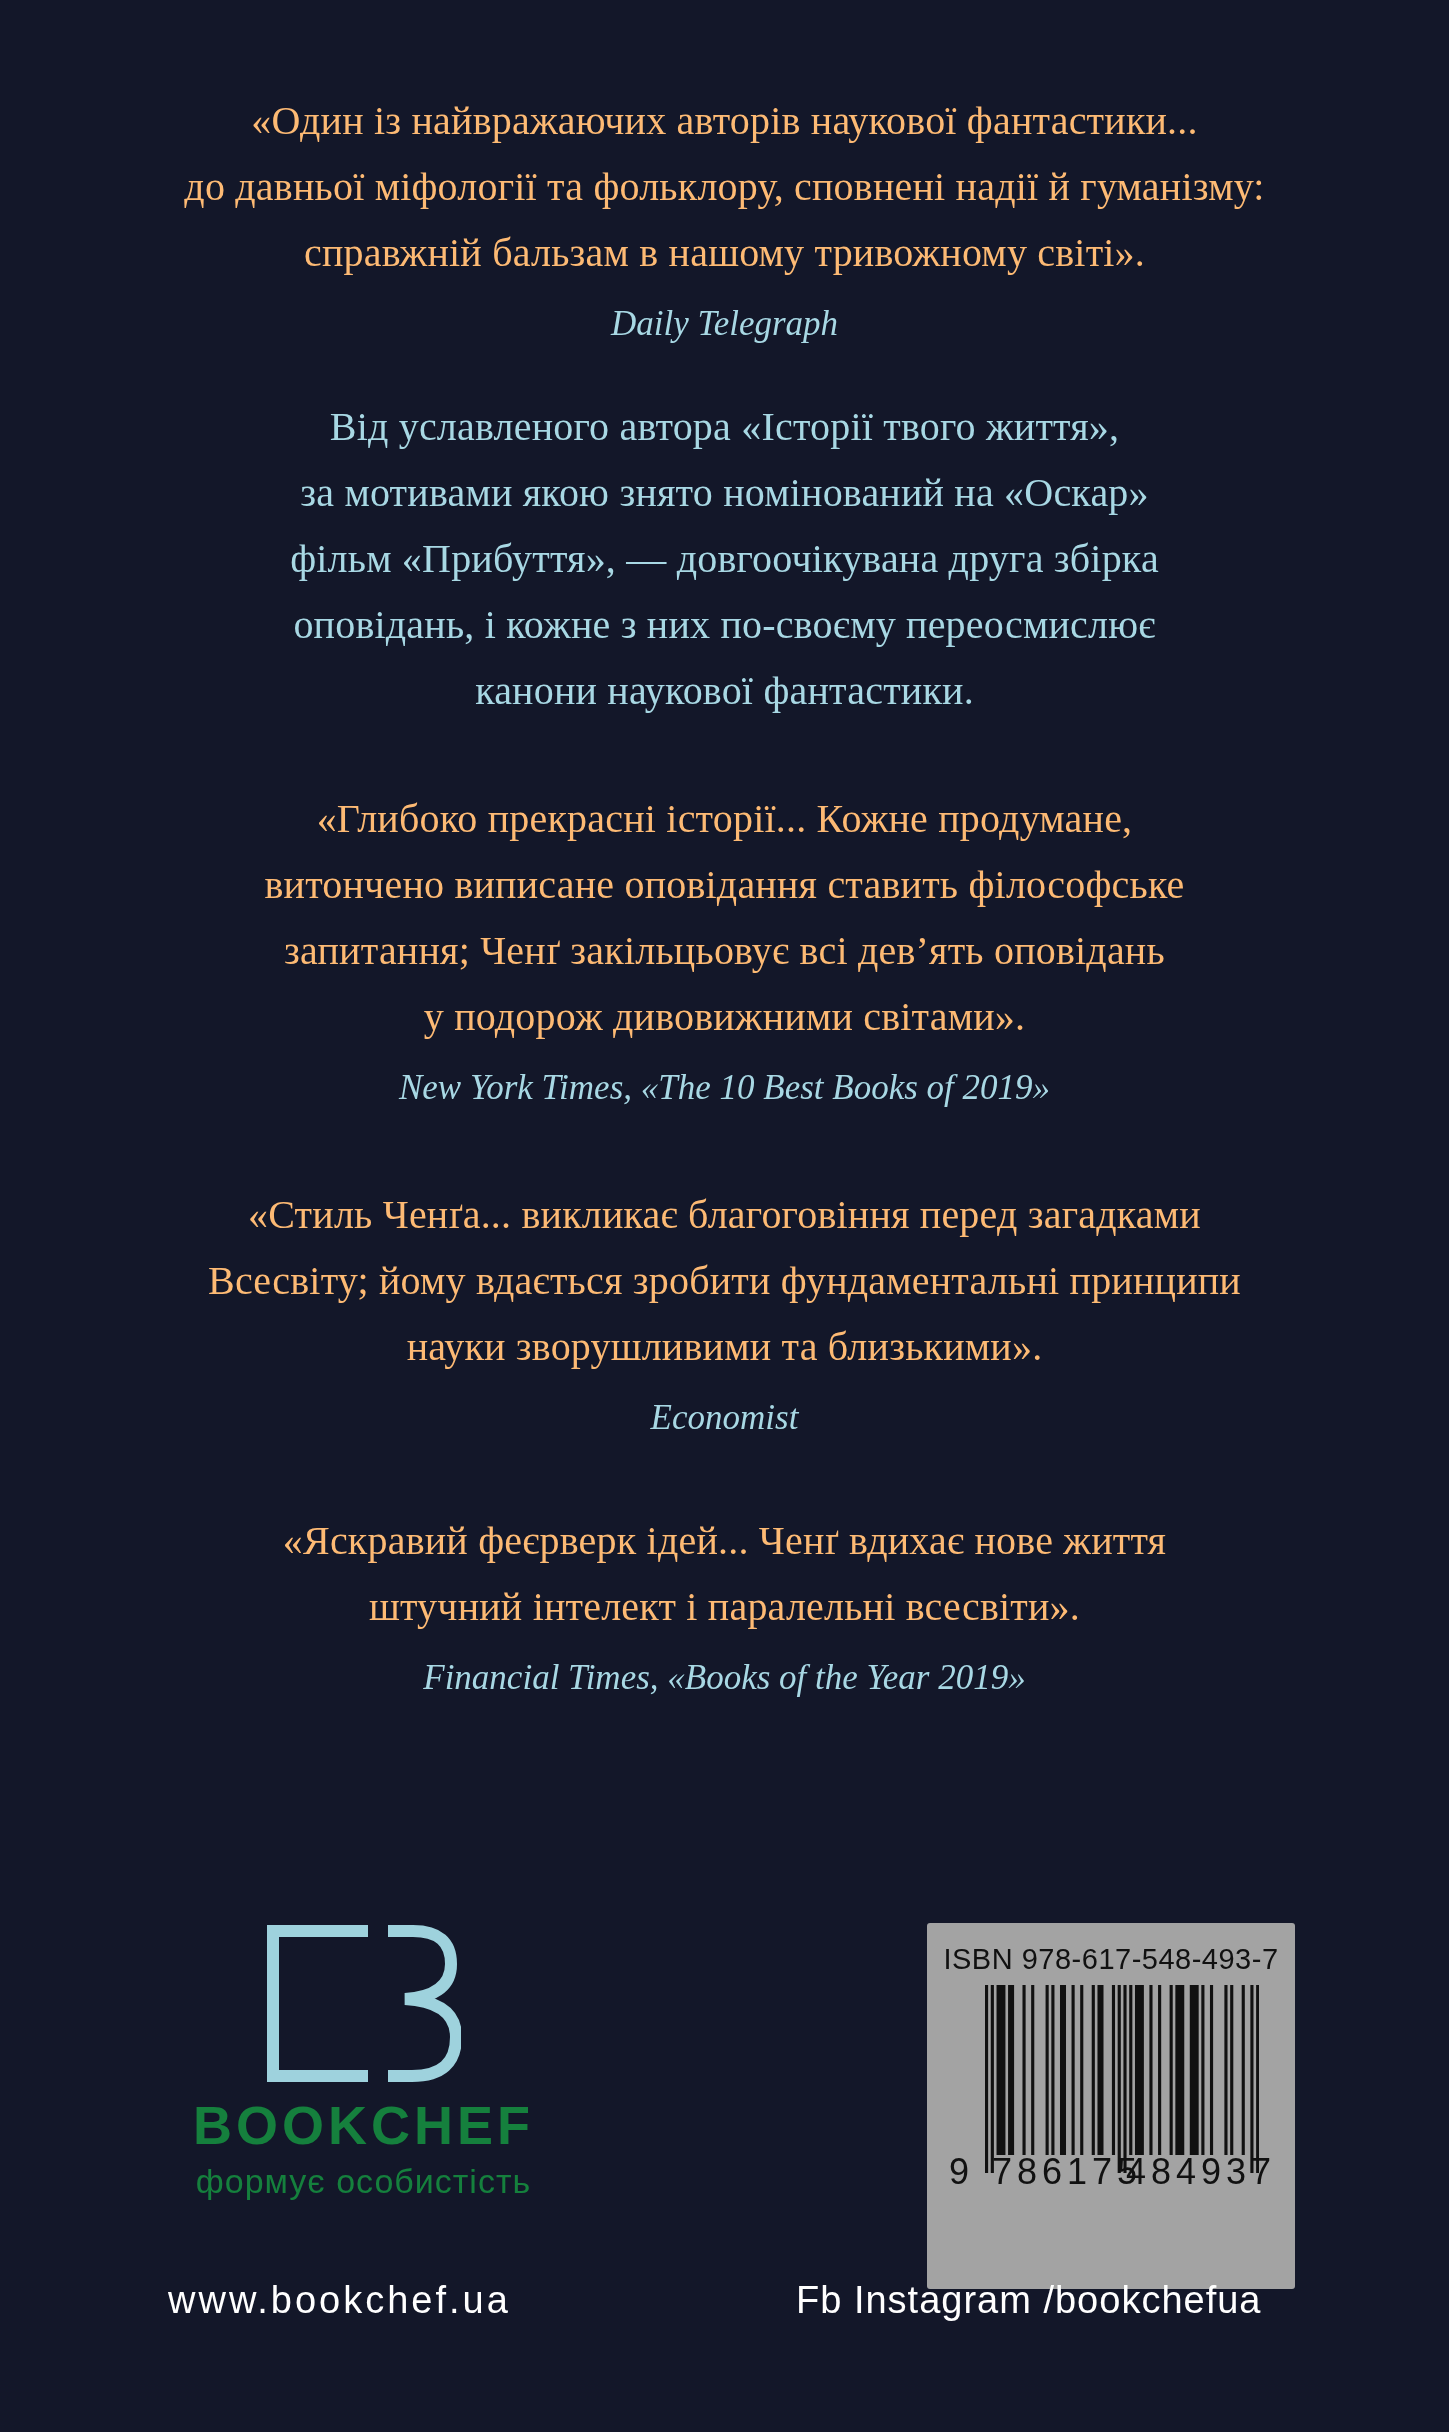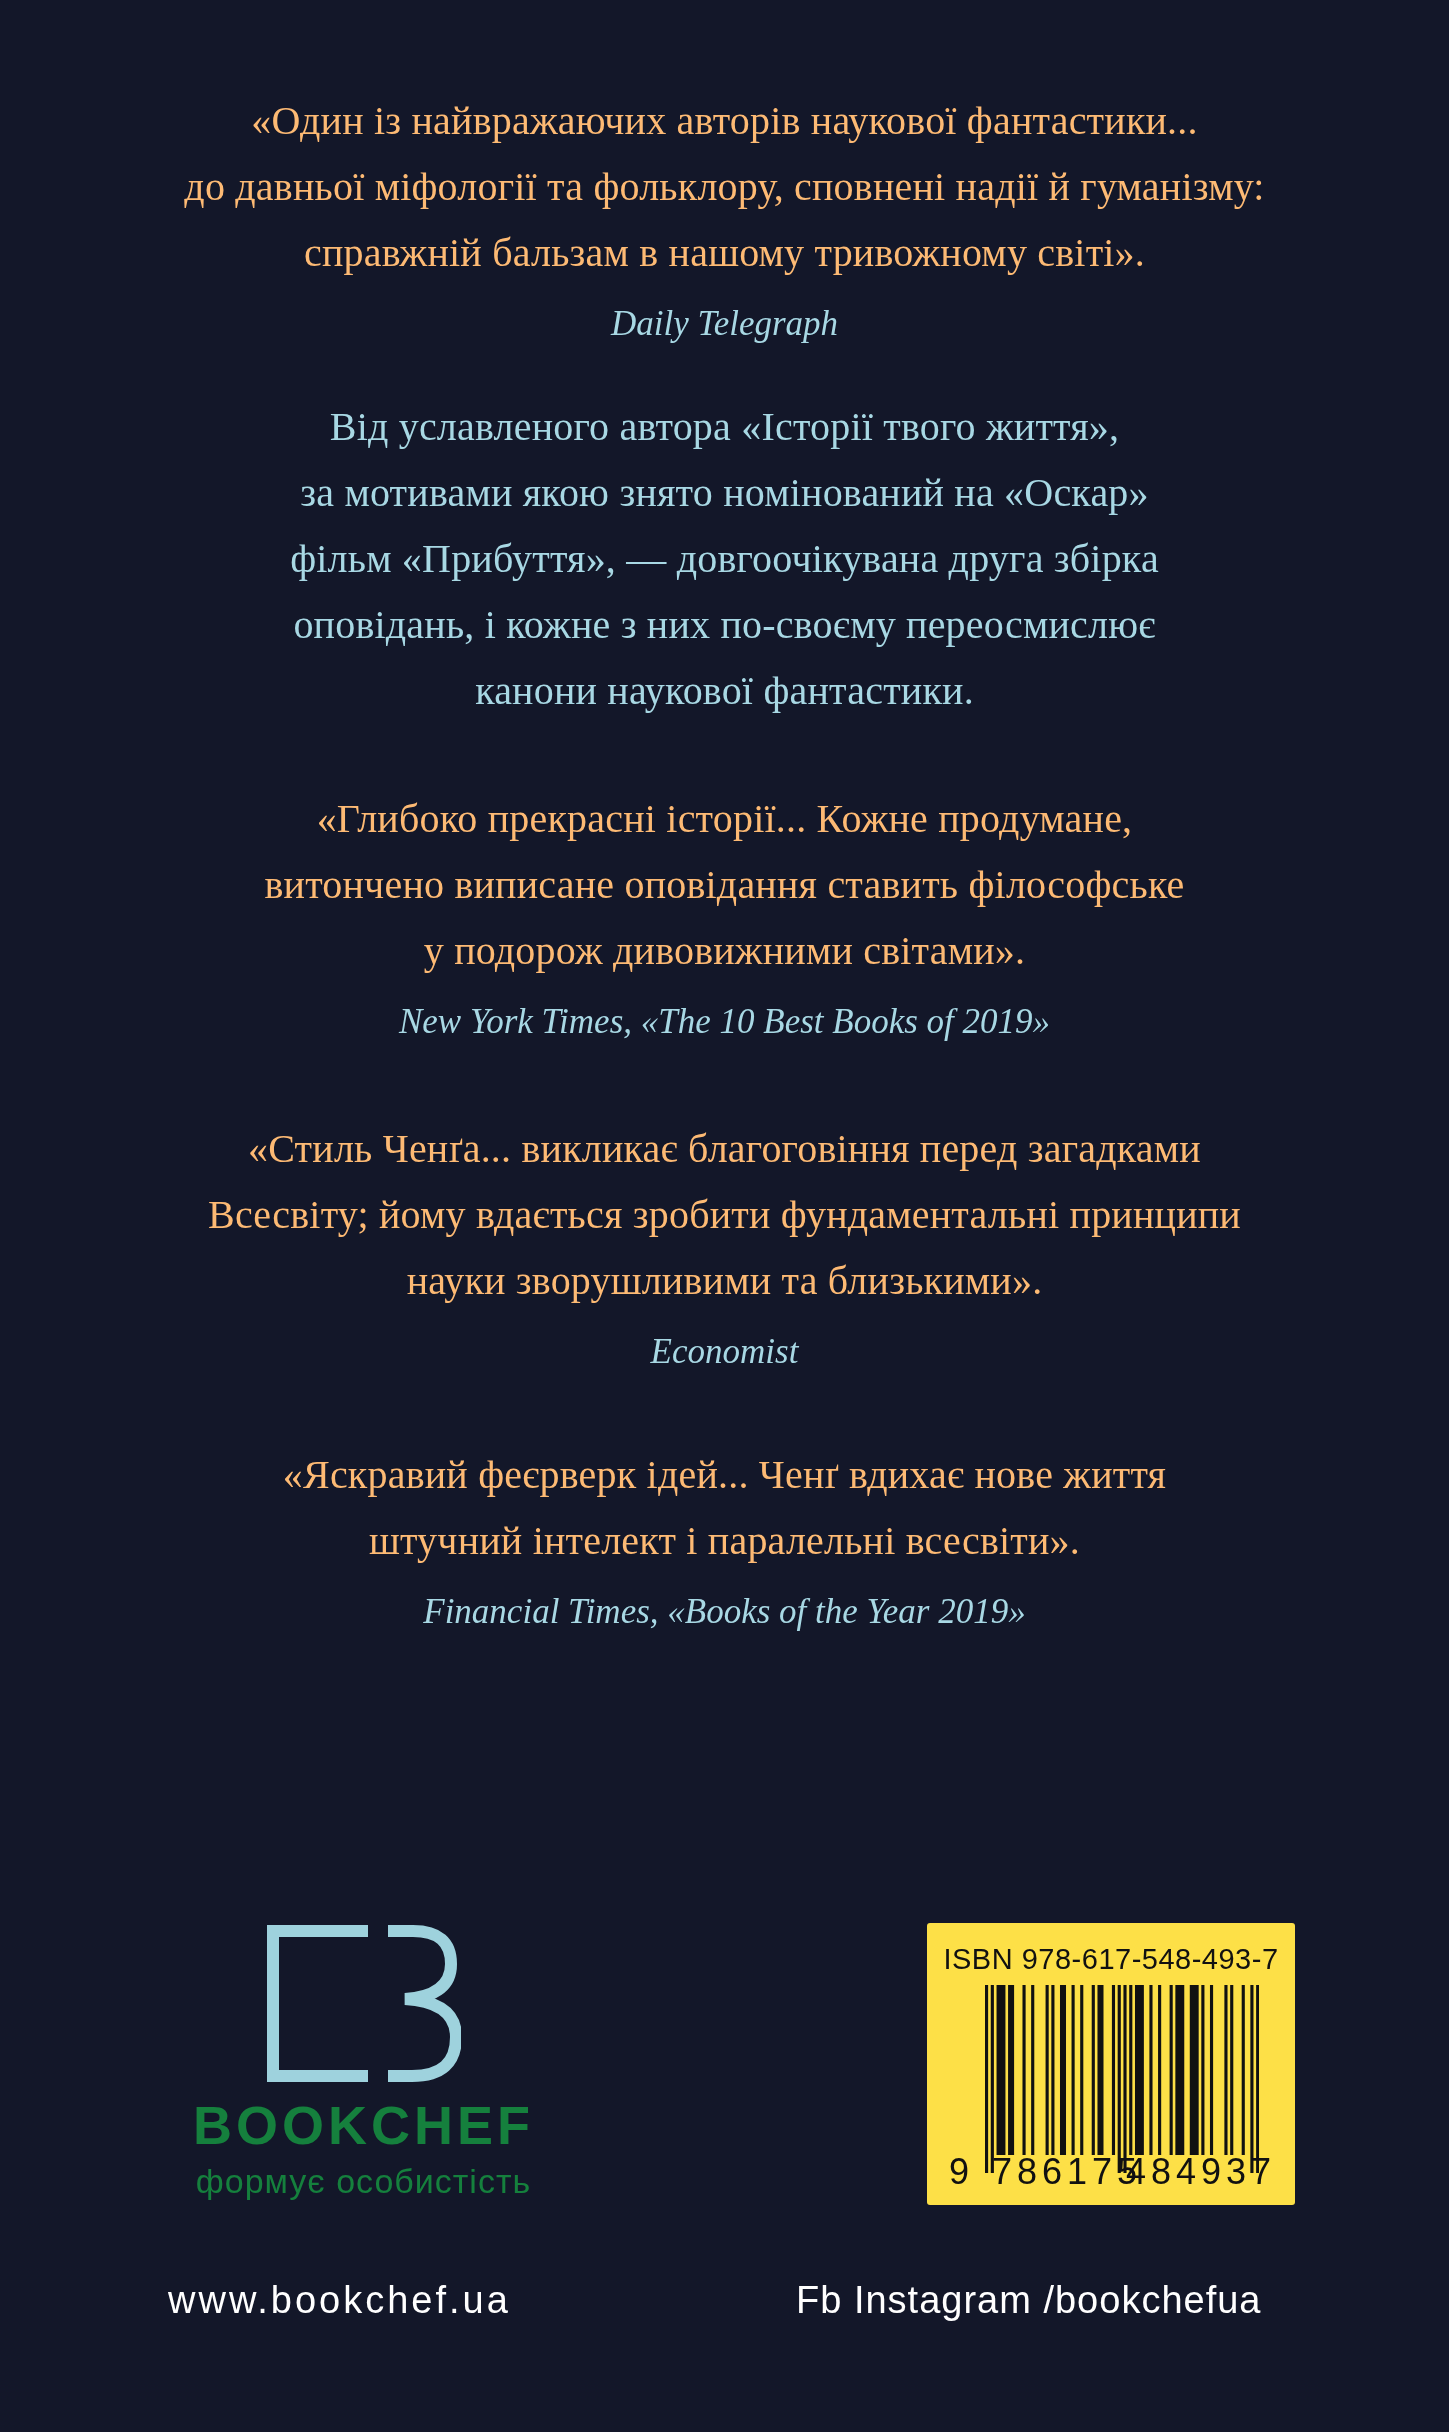--- a/index.html
+++ b/index.html
@@ -42,22 +42,22 @@
   .logo-wordmark{
     margin-top:16px;font-size:54px;font-weight:700;
     letter-spacing:4px;line-height:1;white-space:nowrap;
   }
   .logo-tagline{
     margin-top:12px;font-size:34px;font-weight:400;
     letter-spacing:1px;line-height:1;white-space:nowrap;
   }
   
   .barcode-box{
-    position:absolute;left:927px;top:1923px;width:368px;height:282px;
-    background:#fde047;border-radius:3px;
+    position:absolute;left:927px;top:1923px;width:368px;height:366px;
+    background:#a3a3a3;border-radius:3px;
     font-family:"Liberation Sans",sans-serif;color:#111111;
   }
   .isbn{
     position:absolute;top:20px;left:0;width:100%;
     text-align:center;font-size:29px;letter-spacing:0.5px;
   }
   .bars{position:absolute;left:58px;top:62px;}
   .bc-digit{position:absolute;top:228px;font-size:36px;}
   .bc-d9{left:22px;}
   .bc-g1{left:65px;width:126px;text-align:center;letter-spacing:5px;}
@@ -89,20 +89,21 @@
         <div class="quote-line"><span class="seg">за мотивами якою знято номінований на «Оскар»</span></div>
         <div class="quote-line"><span class="seg">фільм «</span><span class="seg italic">Прибуття</span><span class="seg">», — довгоочікувана друга збірка</span></div>
         <div class="quote-line"><span class="seg">оповідань, і кожне з них по-своєму переосмислює</span></div>
         <div class="quote-line"><span class="seg">канони наукової фантастики.</span></div>
       </div>
     </section>
     <section class="quote-section">
       <div class="quote cream">
         <div class="quote-line"><span class="seg">«Глибоко прекрасні історії... Кожне продумане,</span></div>
         <div class="quote-line"><span class="seg">витончено виписане оповідання ставить філософське</span></div>
+        <div class="quote-line"><span class="seg">запитання; Ченґ закільцьовує всі дев’ять оповідань</span></div>
         <div class="quote-line"><span class="seg">у подорож дивовижними світами».</span></div>
       </div>
       <div class="attribution">New York Times, «The 10 Best Books of 2019»</div>
     </section>
     <section class="quote-section">
       <div class="quote cream">
         <div class="quote-line"><span class="seg">«Стиль Ченґа... викликає благоговіння перед загадками</span></div>
         <div class="quote-line"><span class="seg">Всесвіту; йому вдається зробити фундаментальні принципи</span></div>
         <div class="quote-line"><span class="seg">науки зворушливими та близькими».</span></div>
       </div>

